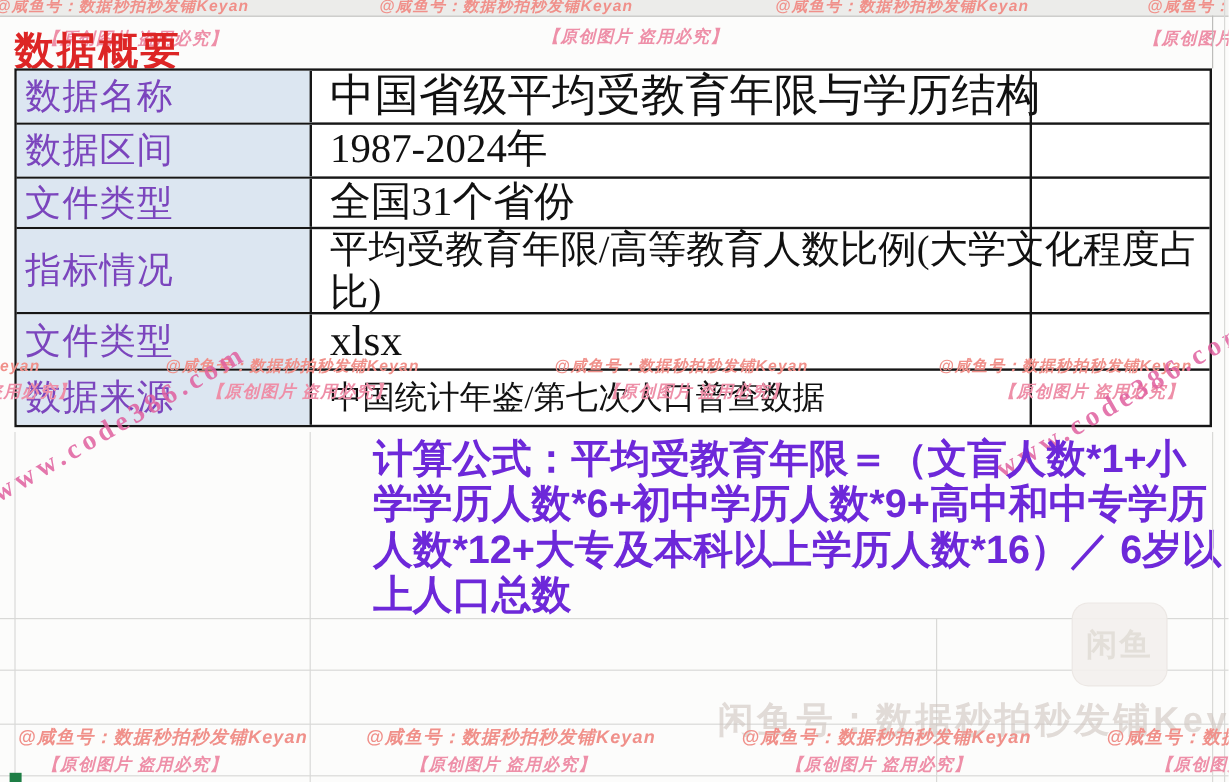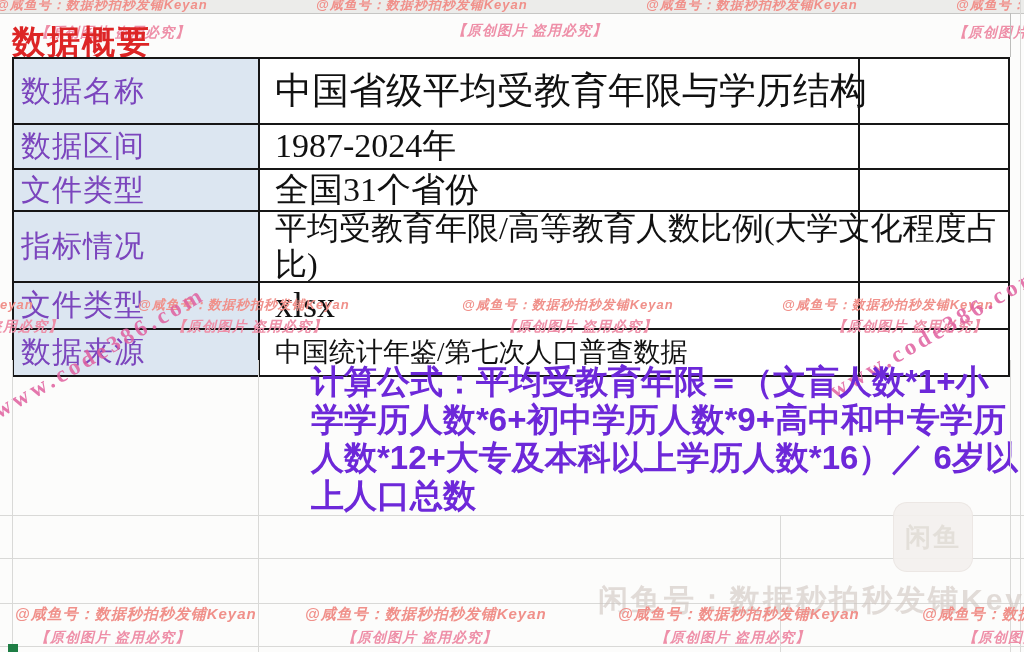--- a/index.html
+++ b/index.html
@@ -82,21 +82,21 @@
   <span class="wm-seller" style="left:646px;top:-4px;">@咸鱼号：数据秒拍秒发铺Keyan</span>
   <span class="wm-seller" style="left:956px;top:-4px;">@咸鱼号：数据秒拍秒发铺Keyan</span>
 
   <span class="wm-notice" style="left:35px;top:24px;">【原创图片 盗用必究】</span>
   <span class="wm-notice" style="left:452px;top:22px;">【原创图片 盗用必究】</span>
   <span class="wm-notice" style="left:953px;top:24px;">【原创图片 盗用必究】</span>
 
   <div class="page-title">数据概要</div>
 
   <div class="dtable">
-    <div class="trow" style="height:66px">
+    <div class="trow" style="height:45px">
       <div class="tlabel">数据名称</div>
       <div class="tvalue" style="font-size:37px">中国省级平均受教育年限与学历结构</div>
       <i class="vdiv" style="left:844px"></i>
     </div>
     <div class="trow" style="height:45px">
       <div class="tlabel">数据区间</div>
       <div class="tvalue" style="font-size:34px">1987-2024年</div>
     </div>
     <div class="trow" style="height:42px">
       <div class="tlabel">文件类型</div>

